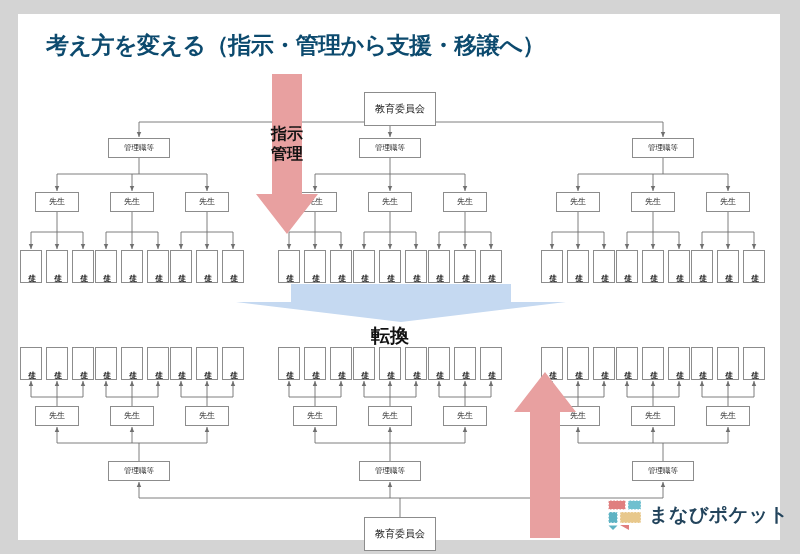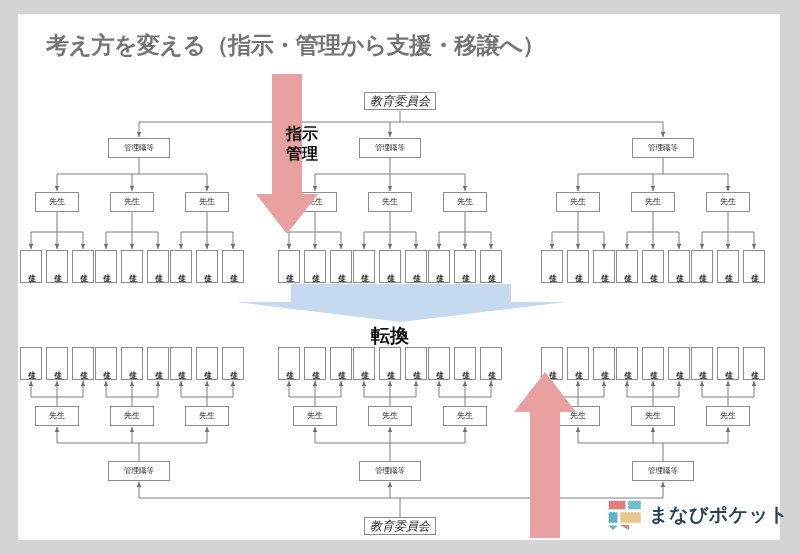--- a/index.html
+++ b/index.html
@@ -23,21 +23,21 @@
     width: 762px;
     height: 526px;
     background: #ffffff;
   }
   #title {
     position: absolute;
     left: 28px;
     top: 16px;
     font-size: 23px;
     font-weight: bold;
-    color: #737373;
+    color: #0c4a6e;
     letter-spacing: -0.5px;
     white-space: nowrap;
   }
   
   #lines {
     position: absolute;
     left: 0; top: 0;
     width: 762px;
     height: 526px;
     pointer-events: none;
@@ -49,23 +49,22 @@
     border: 1px solid #8c8c8c;
     color: #1a1a1a;
     display: flex;
     align-items: center;
     justify-content: center;
     text-align: center;
     line-height: 1.05;
     font-family: "DejaVu Sans", "Liberation Sans", sans-serif;
   }
   .node.board {
-    width: 72px; height: 18px;
-    font-size: 12px;
-    font-style: italic;
+    width: 72px; height: 34px;
+    font-size: 10px;
   }
   .node.admin {
     width: 62px; height: 20px;
     font-size: 7.5px;
   }
   .node.teacher {
     width: 44px; height: 20px;
     font-size: 8px;
   }
   .node.student {
@@ -77,21 +76,21 @@
     padding: 2px 0;
   }
   
   .red-arrow { position: absolute; }
   .red-arrow svg { display:block; }
   .arrow-label {
     position: absolute;
     font-size: 16px;
     font-weight: bold;
     color: #111111;
-    text-align: right;
+    text-align: center;
     line-height: 1.25;
     white-space: nowrap;
   }
   .blue-arrow { position: absolute; }
   .blue-label {
     position: absolute;
     font-size: 19px;
     font-weight: bold;
     color: #111111;
     white-space: nowrap;

